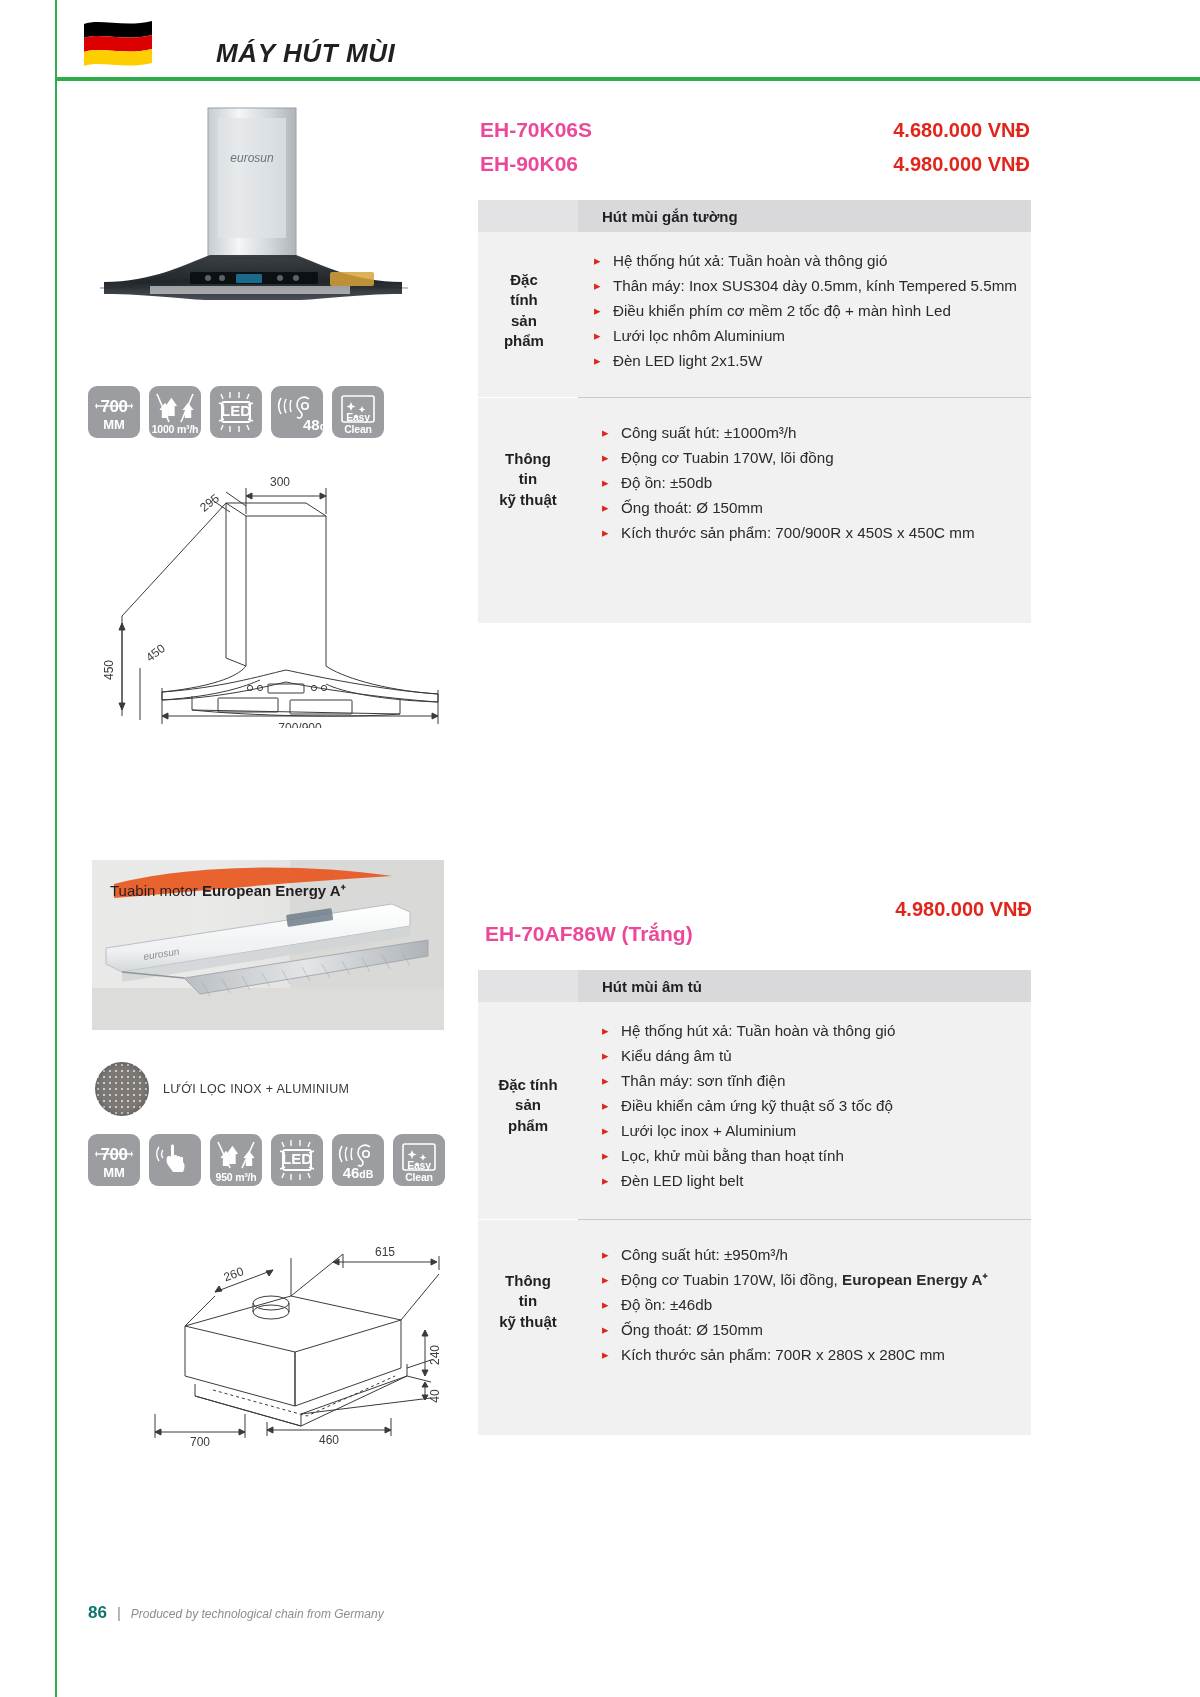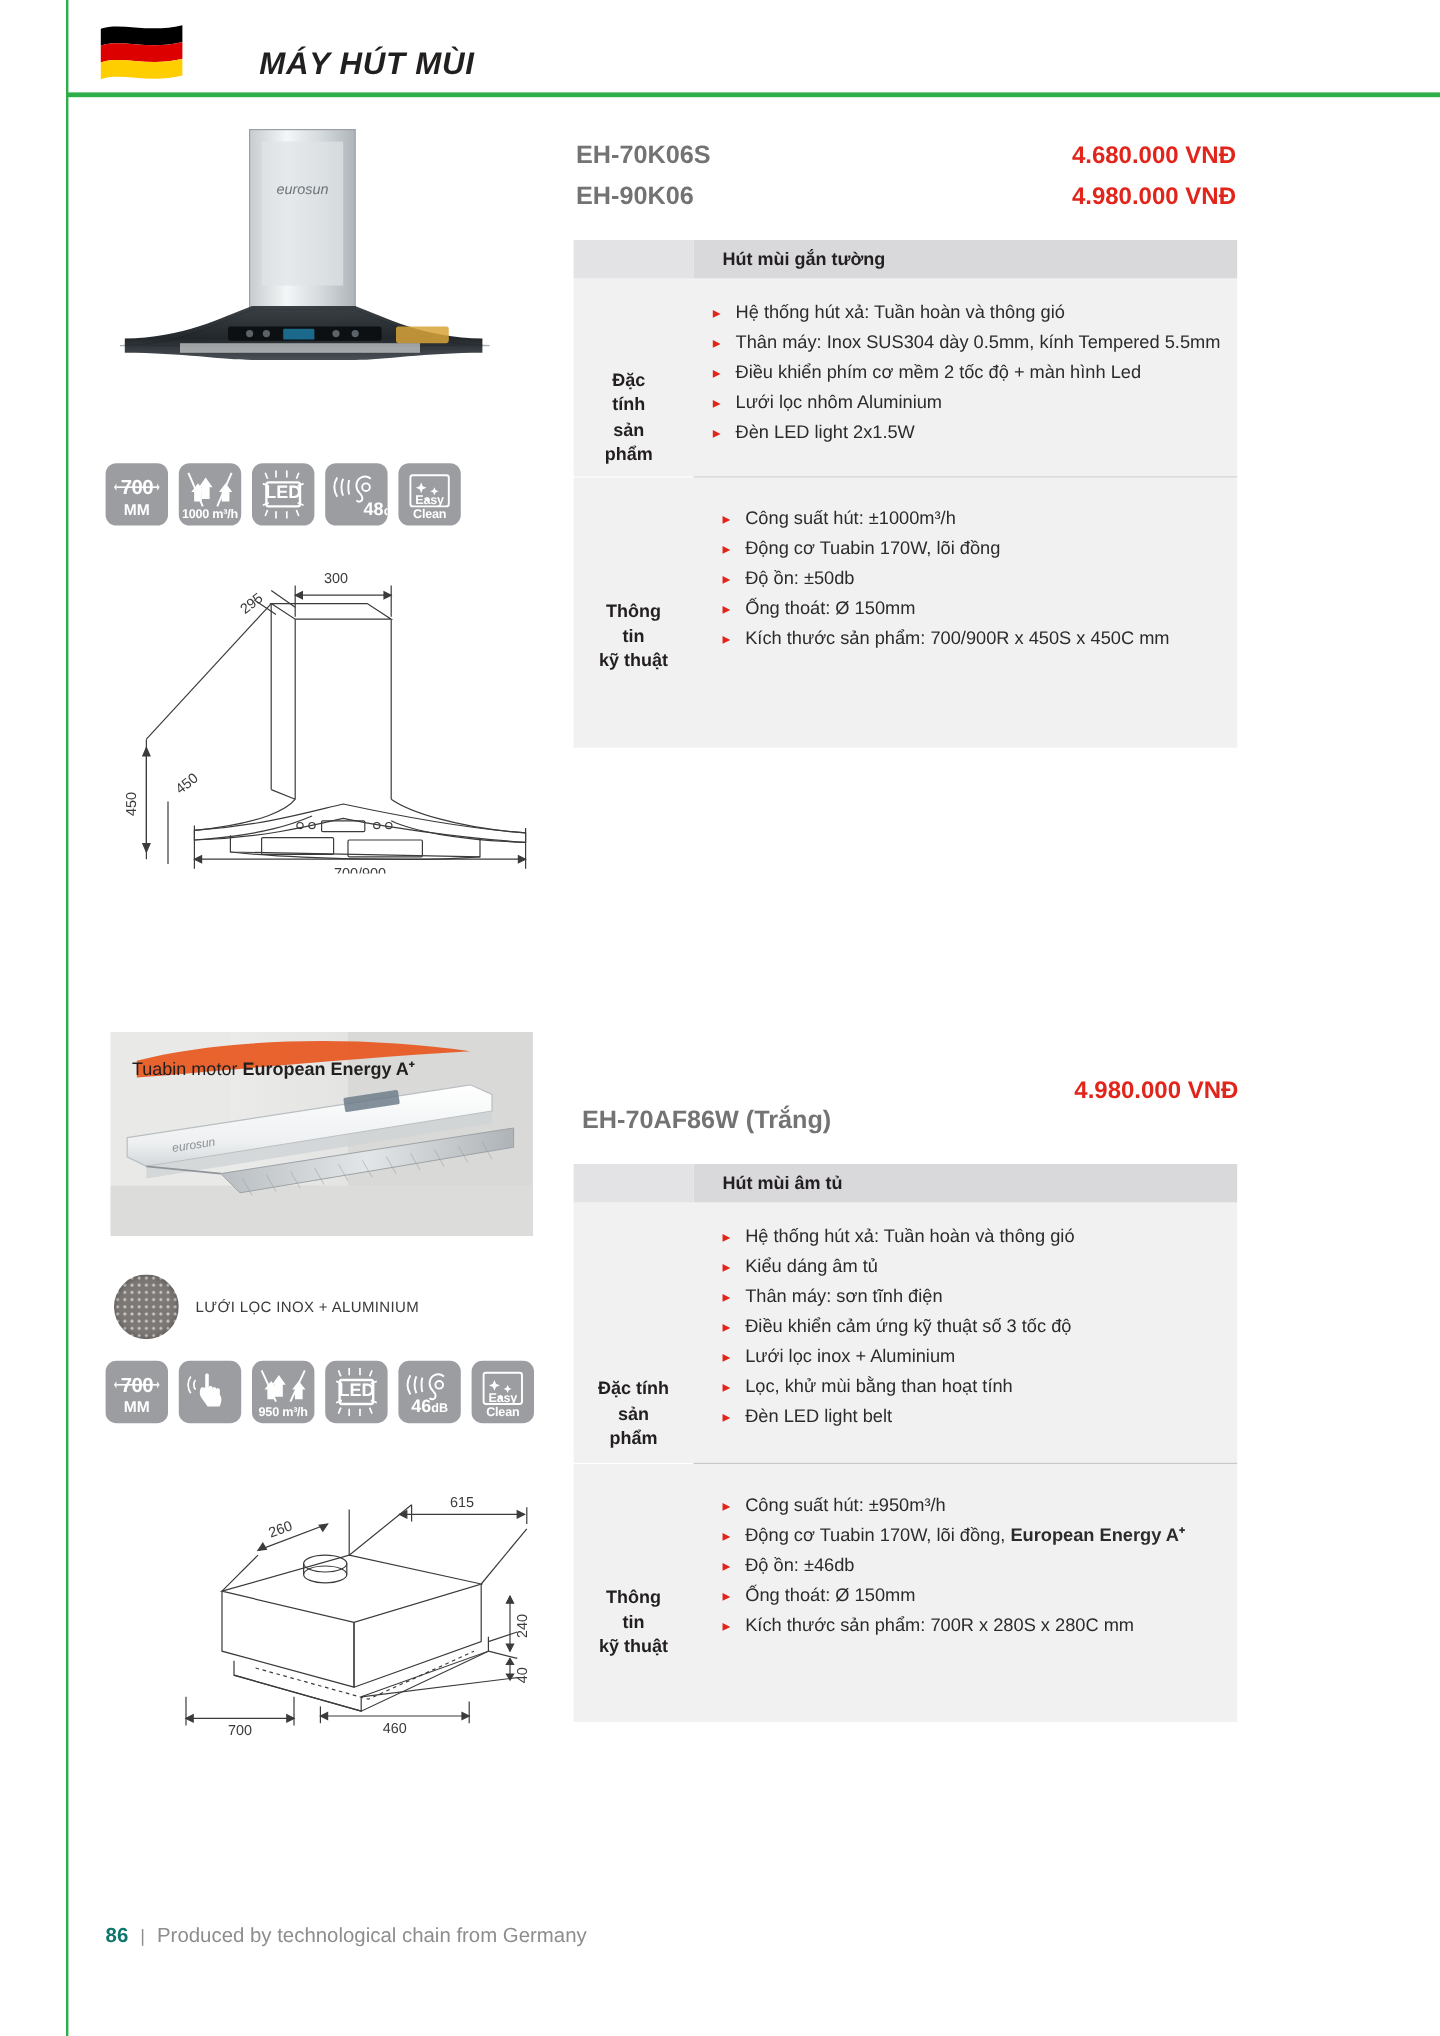--- a/index.html
+++ b/index.html
@@ -22,34 +22,34 @@
   .title {
     position:absolute; left:160px; top:38px;
     font-size:26px; font-weight:bold; font-style:italic;
     letter-spacing:.6px; color:#221f1f;
   }
   .header-rule { position:absolute; left:56px; top:77px; width:1144px; height:4px; background:#2eae49; }
 
   
   .section { position:absolute; left:0; width:1200px; }
 
-  .prod-head { position:absolute; font-weight:bold; font-size:21px; color:#737373; }
+  .prod-head { position:absolute; font-weight:bold; font-size:21px; color:#ec4899; }
   .prod-price { position:absolute; font-weight:bold; font-size:20px; color:#e1251b; text-align:right; }
 
   
   .spec { position:absolute; width:553px; }
   .spec-type-row { display:flex; height:32px; }
   .spec-type-left { width:100px; background:#e3e3e5; }
   .spec-type-right {
     flex:1; background:#d9d9dc; display:flex; align-items:center;
     padding-left:24px; font-size:15px; font-weight:bold; color:#231f20;
   }
   .spec-body { display:flex; background:#f1f1f2; }
   .spec-label {
-    width:100px; display:flex; align-items:flex-end; justify-content:center;
+    width:100px; display:flex; align-items:center; justify-content:center;
     text-align:center; font-size:15px; font-weight:bold; line-height:1.35;
     color:#231f20; padding:0 20px;
   }
   .spec-list { flex:1; padding:16px 14px 16px 24px; }
   .spec-list li {
     list-style:none; position:relative; padding-left:19px;
     font-size:15.2px; line-height:25px; color:#2b2b2b; white-space:nowrap;
   }
   .spec-list li::before {
     content:"\25B8"; position:absolute; left:0; top:0;
@@ -106,21 +106,21 @@
   
   .banner-text {
     position:absolute; font-size:15px; color:#231f20; white-space:nowrap;
   }
   .banner-text b { font-weight:bold; }
 
   
   .footer { position:absolute; left:88px; bottom:74px; display:flex; align-items:baseline; gap:10px; }
   .footer-num { font-size:17px; color:#0f766e; font-weight:bold; }
   .footer-bar { color:#8d8d8d; font-size:15px; }
-  .footer-text { font-size:17px; color:#8d8d8d; }
+  .footer-text { font-size:12px; font-style:italic; color:#8d8d8d; }
 </style>
 </head>
 <body>
 
 <div class="page">
 
   <div class="spine"></div>
   <div class="spine-line"></div>
 
   <div class="header">

